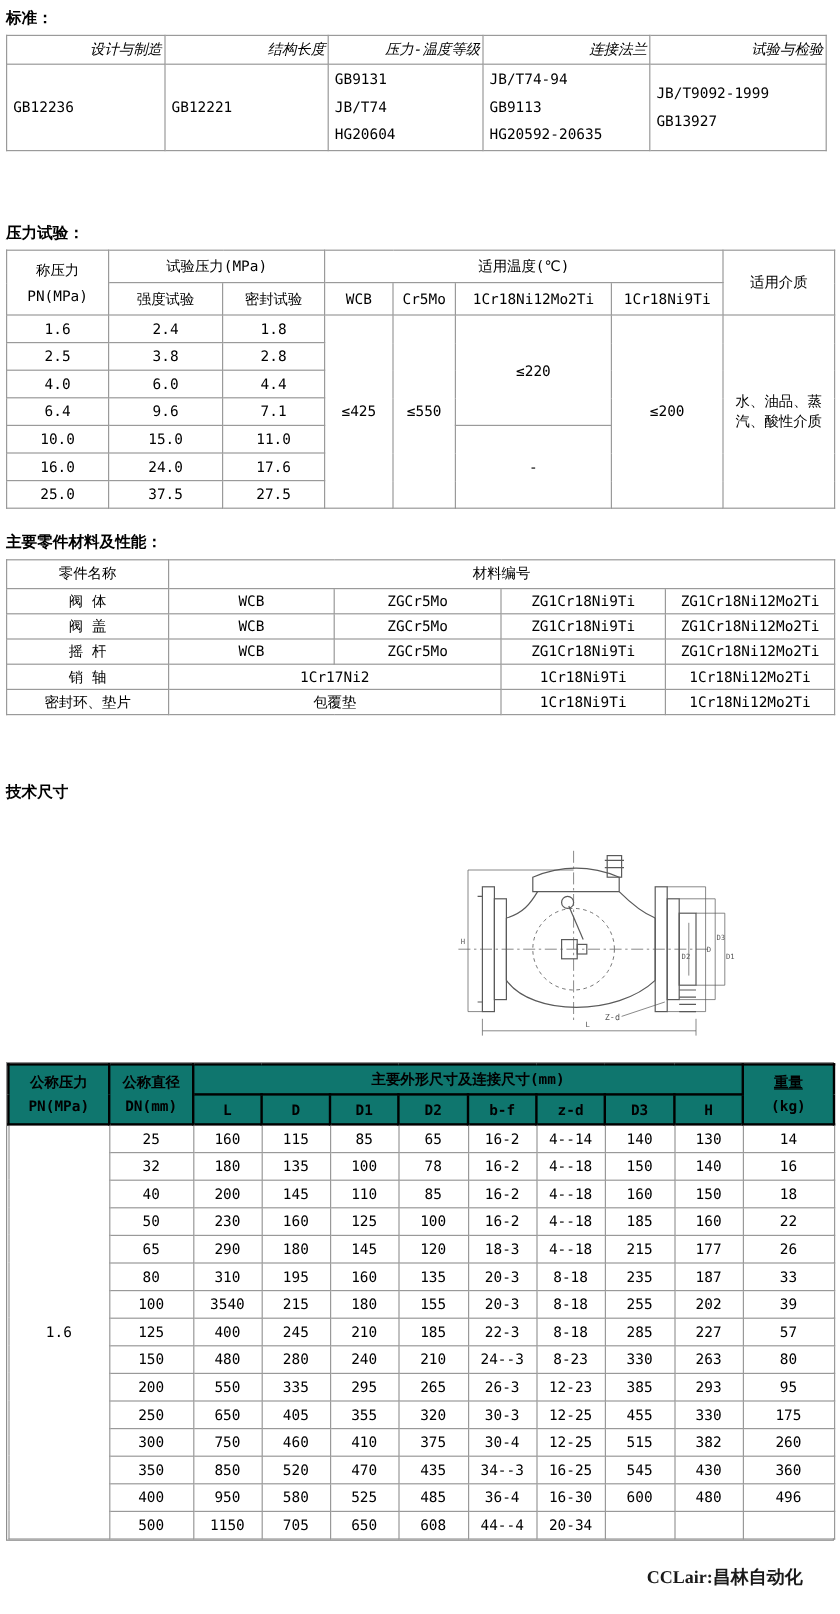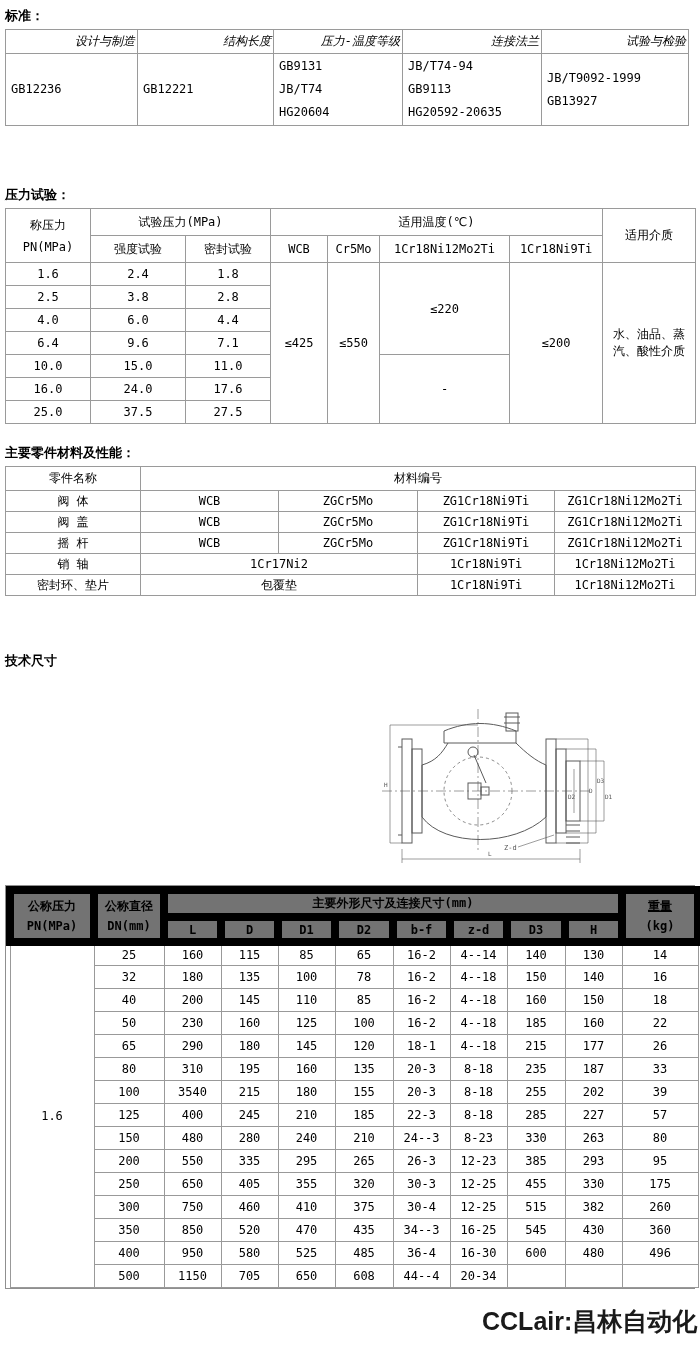--- a/index.html
+++ b/index.html
@@ -37,33 +37,33 @@
   
   table.mat { width:690px; }
   table.mat th { height:24px; }
   table.mat td { height:21px; }
   
   .draw-wrap { margin-top:34px; margin-left:378px; }
   
   .dims-wrap { margin-left:5px; margin-top:6px; width:690px; border:1px solid #8f8f8f; }
   table.dims { width:688px; margin-left:0; border-collapse:collapse; table-layout:fixed; }
   table.dims th {
-    background:#737373; border:8px solid #000000; color:#000;
+    background:#0f766e; border:2px solid #000000; color:#000;
     font-weight:bold; font-size:12px; height:25px;
   }
   table.dims th div { line-height:13px; }
   table.dims th .ul { text-decoration:underline; }
   table.dims td {
     border:1px solid #999; background:#fff; height:23px; text-align:center;
   }
   
   .watermark {
-    position:absolute; left:482px; top:1305px; z-index:5;
-    font-size:25px; font-weight:600; color:#1a1a1a; white-space:nowrap;
-    font-family:Liberation Sans, sans-serif;
+    position:absolute; left:539px; top:1305px; z-index:5;
+    font-size:15px; font-weight:600; color:#1a1a1a; white-space:nowrap;
+    font-family:Liberation Serif, serif;
   }
   .mt-press { margin-top:61px; }
   .mt-mat   { margin-top:21px; }
   .mt-tech  { margin-top:57px; }
 </style>
 </head>
 <body>
 
 <div class="page" style="padding-top:8px;">
 
@@ -432,21 +432,21 @@
             <td>160</td>
             <td>22</td>
           </tr>
 
           <tr>
             <td>65</td>
             <td>290</td>
             <td>180</td>
             <td>145</td>
             <td>120</td>
-            <td>18-1</td>
+            <td>18-3</td>
             <td>4--18</td>
             <td>215</td>
             <td>177</td>
             <td>26</td>
           </tr>
 
           <tr>
             <td>80</td>
             <td>310</td>
             <td>195</td>

